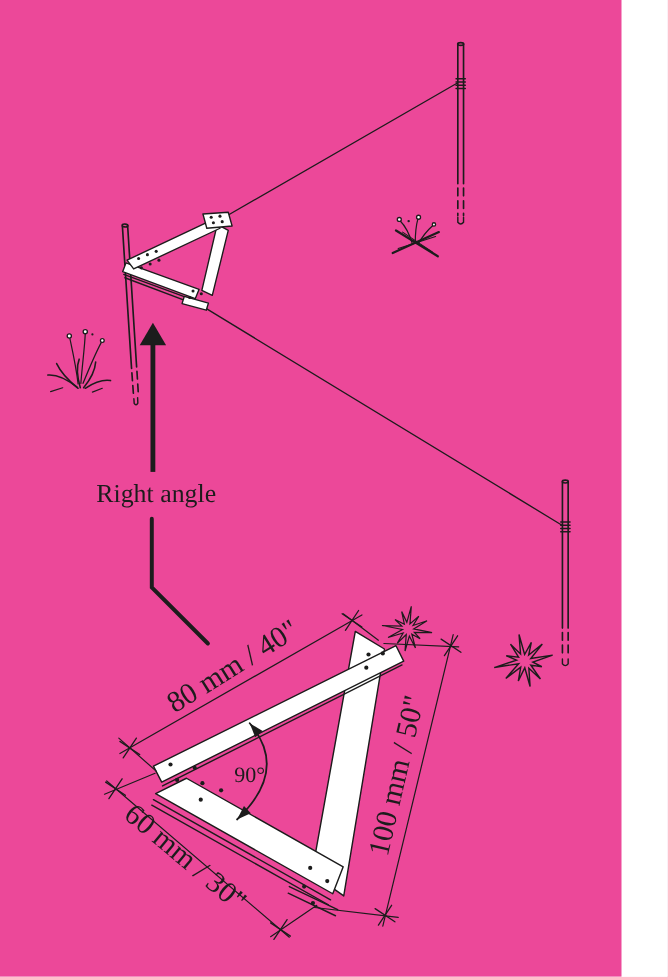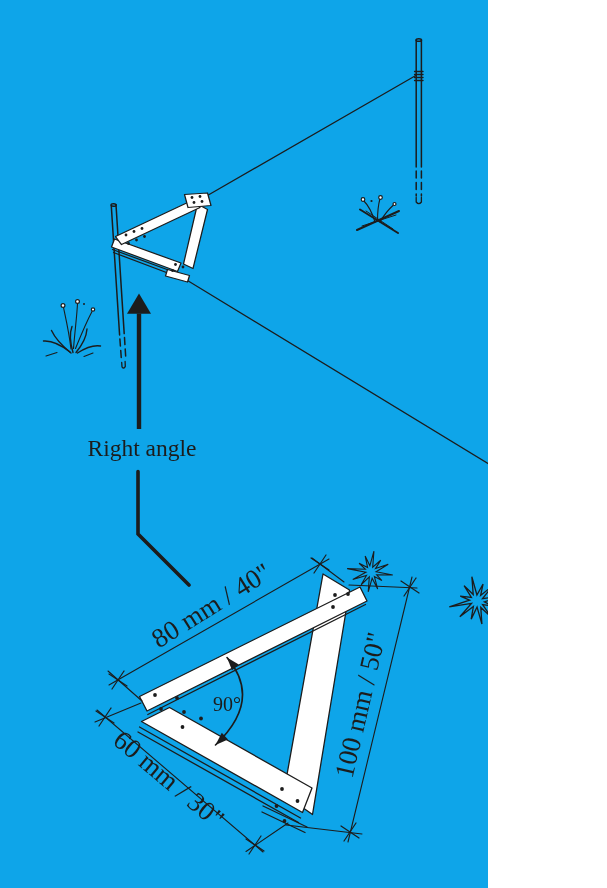--- a/index.html
+++ b/index.html
@@ -1,16 +1,16 @@
 <!DOCTYPE html>
 <html><head>
 <meta charset="utf-8">
 <style>
   html,body{margin:0;padding:0;background:#ffffff;}
-  .canvas{position:relative;width:488px;height:888px;background:#0ea5e9;overflow:hidden;}
+  .canvas{position:relative;width:565px;height:888px;background:#ec4899;overflow:hidden;}
   svg{position:absolute;left:0;top:0;}
   .lbl{font-family:"Liberation Serif","DejaVu Serif",serif;fill:#1c1c1c;}
   .dim{font-size:27px;}
   .ang{font-size:20px;}
   .rl{font-size:23.5px;}
 </style>
 </head>
 <body>
 
 <div class="canvas">

